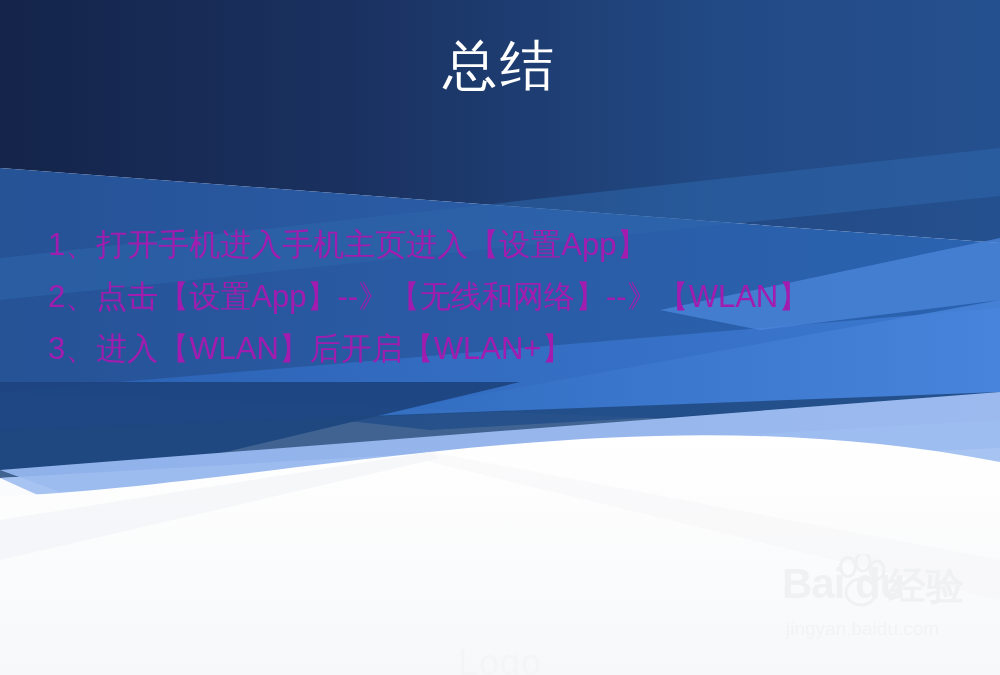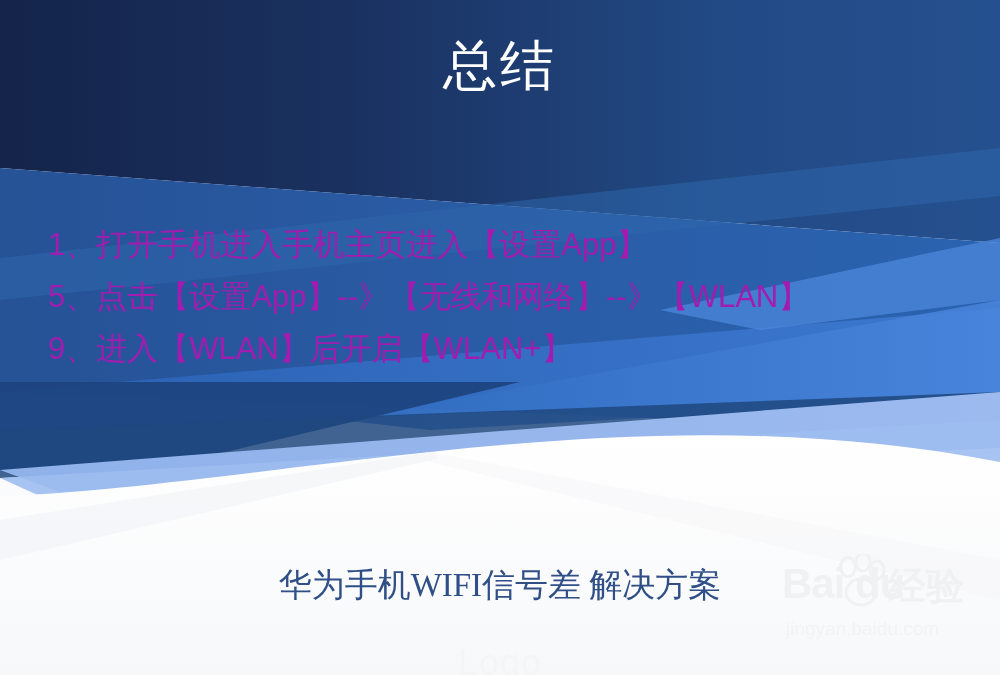--- a/index.html
+++ b/index.html
@@ -193,25 +193,24 @@
     <path d="M0,496 C120,492 260,470 430,452 C620,432 800,424 1000,462 L1000,675 L0,675 Z" fill="url(#gWhite)"></path>
 
     <polygon points="0,520 430,452 440,458 0,560" fill="#f2f3f6" opacity="0.7"></polygon>
     <polygon points="430,452 1000,560 1000,600 430,462" fill="#f5f6f8" opacity="0.55"></polygon>
   </svg>
 
   <div class="title">总结</div>
 
   <div class="bullets">
     <div class="bullet-line">1、打开手机进入手机主页进入【设置App】</div>
-    <div class="bullet-line">5、点击【设置App】--》【无线和网络】--》【WLAN】</div>
-    <div class="bullet-line">9、进入【WLAN】后开启【WLAN+】</div>
+    <div class="bullet-line">2、点击【设置App】--》【无线和网络】--》【WLAN】</div>
+    <div class="bullet-line">3、进入【WLAN】后开启【WLAN+】</div>
   </div>
 
-  <div class="footer-caption">华为手机WIFI信号差 解决方案</div>
 
   <div class="logo-watermark">Logo</div>
 
   <div class="baidu-mark">
     <div class="baidu-row">
       <span class="baidu-text">Bai  du</span>
       <svg class="paw" viewBox="0 0 64 58">
         <ellipse cx="18" cy="13" rx="7.5" ry="9.5" fill="none" stroke="#f0f1f3" stroke-width="3"></ellipse>
         <ellipse cx="33" cy="8" rx="7" ry="9" fill="none" stroke="#f0f1f3" stroke-width="3"></ellipse>
         <ellipse cx="47" cy="16" rx="7" ry="9" fill="none" stroke="#f0f1f3" stroke-width="3"></ellipse>

